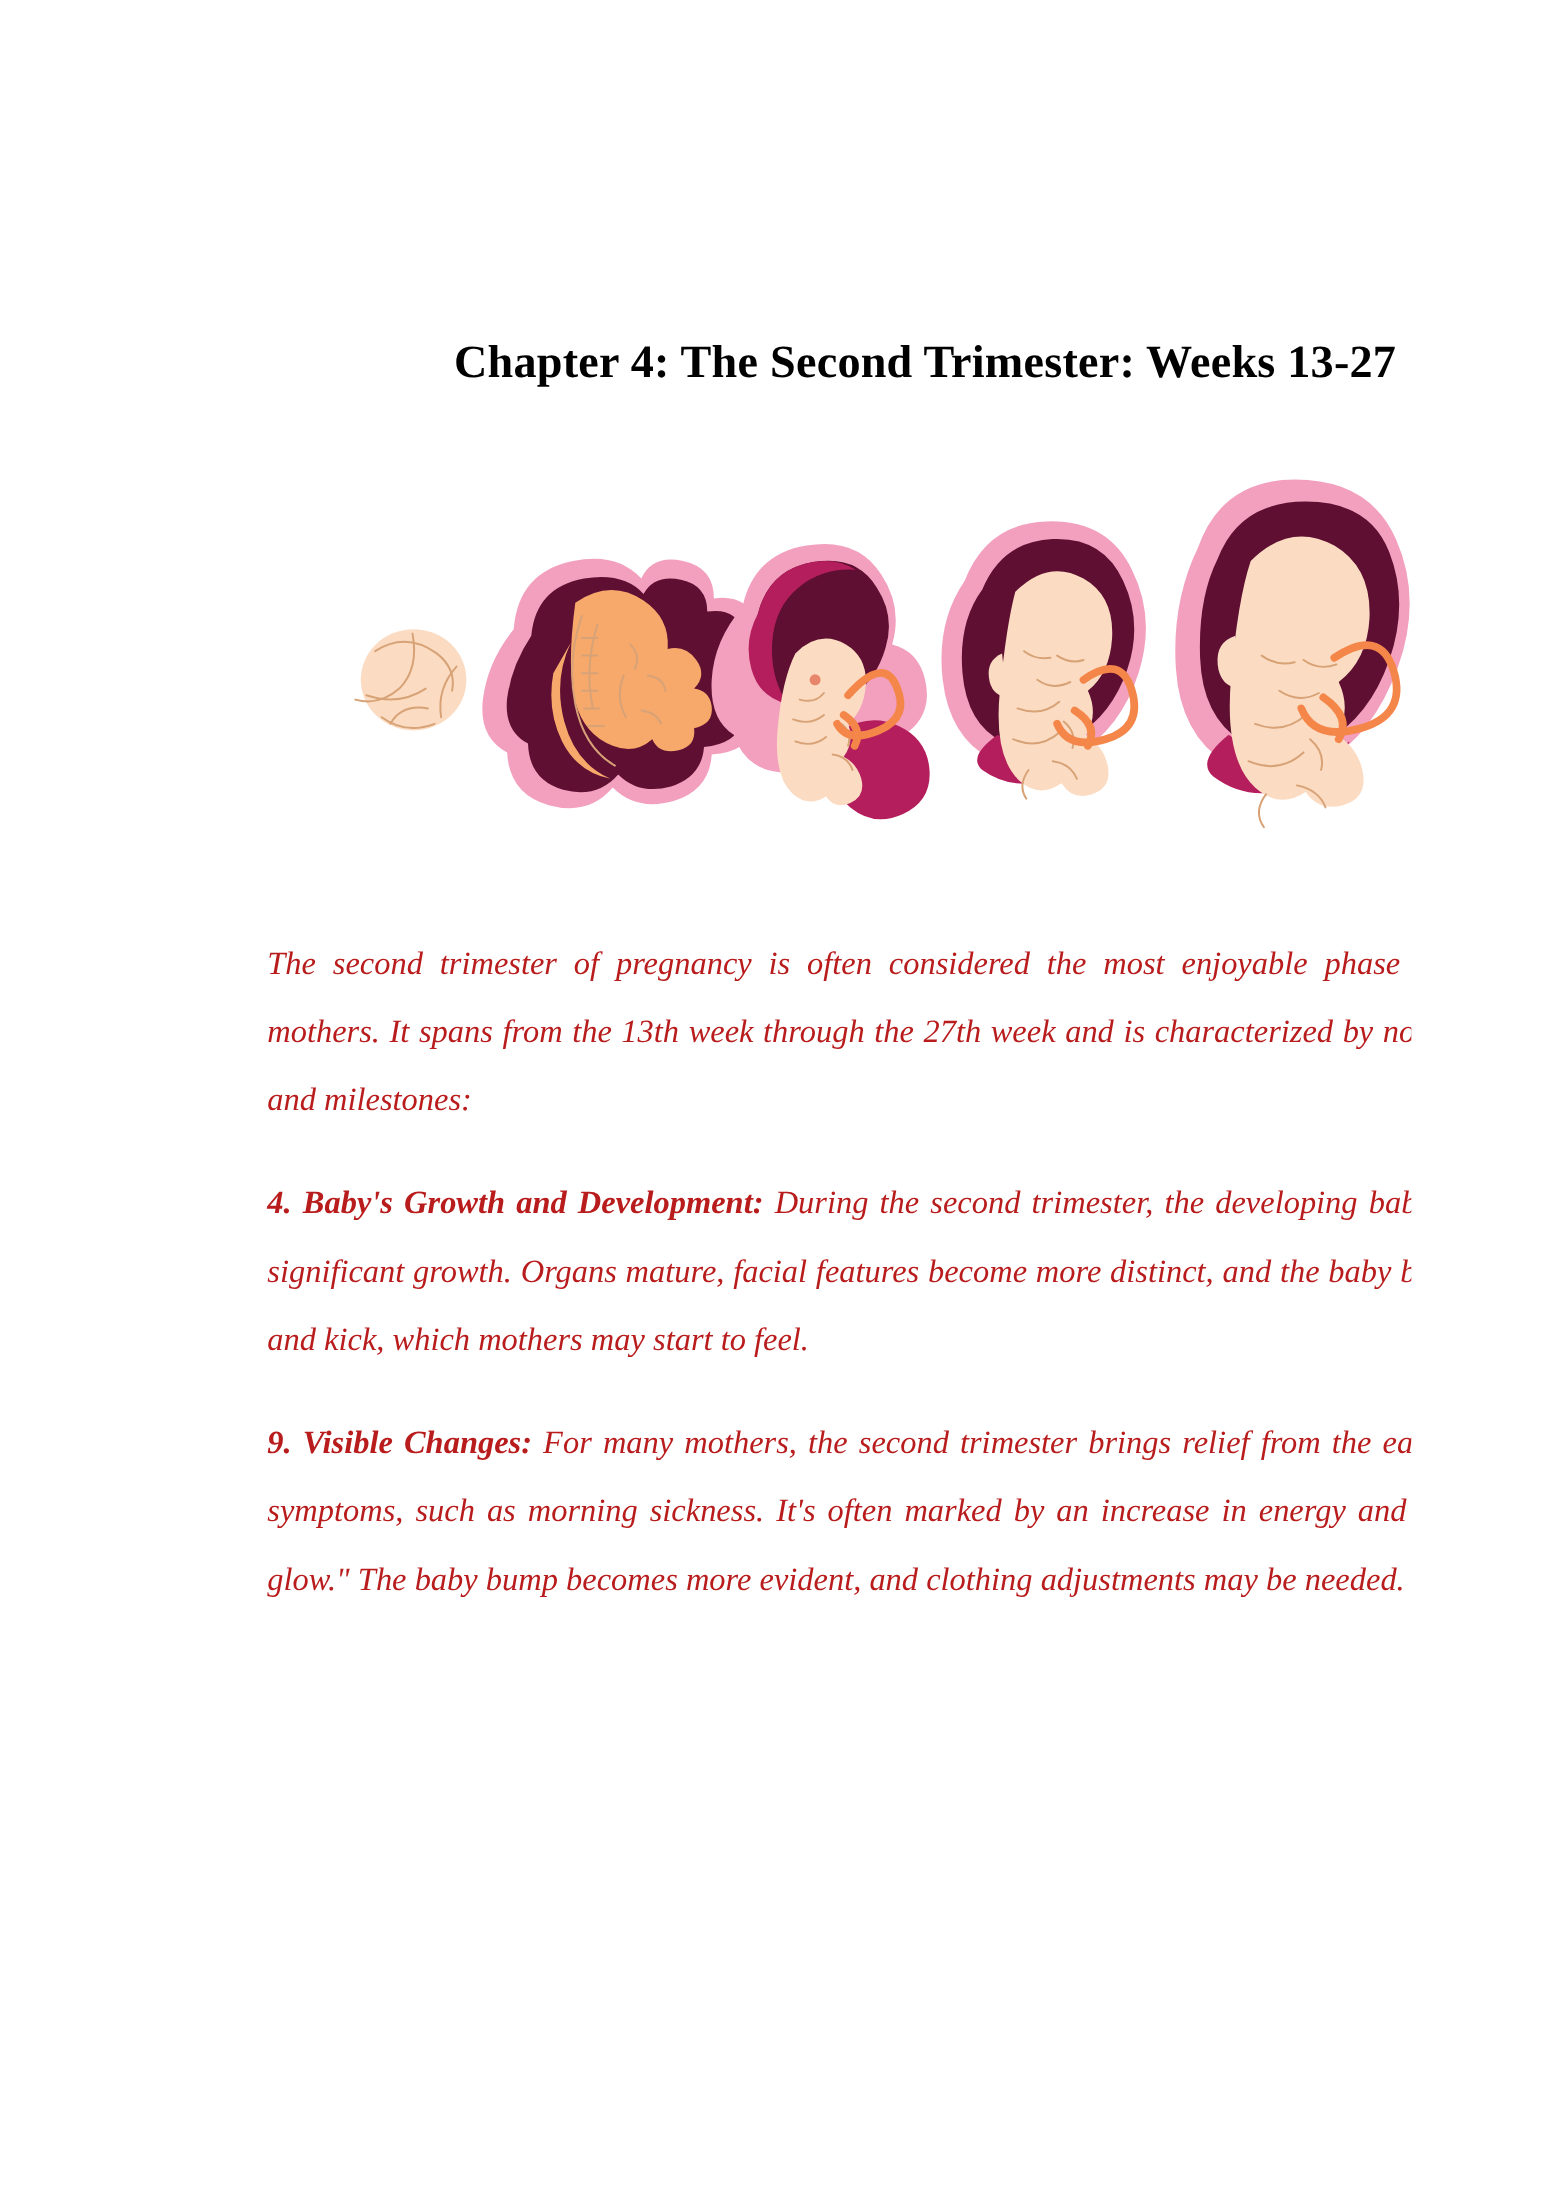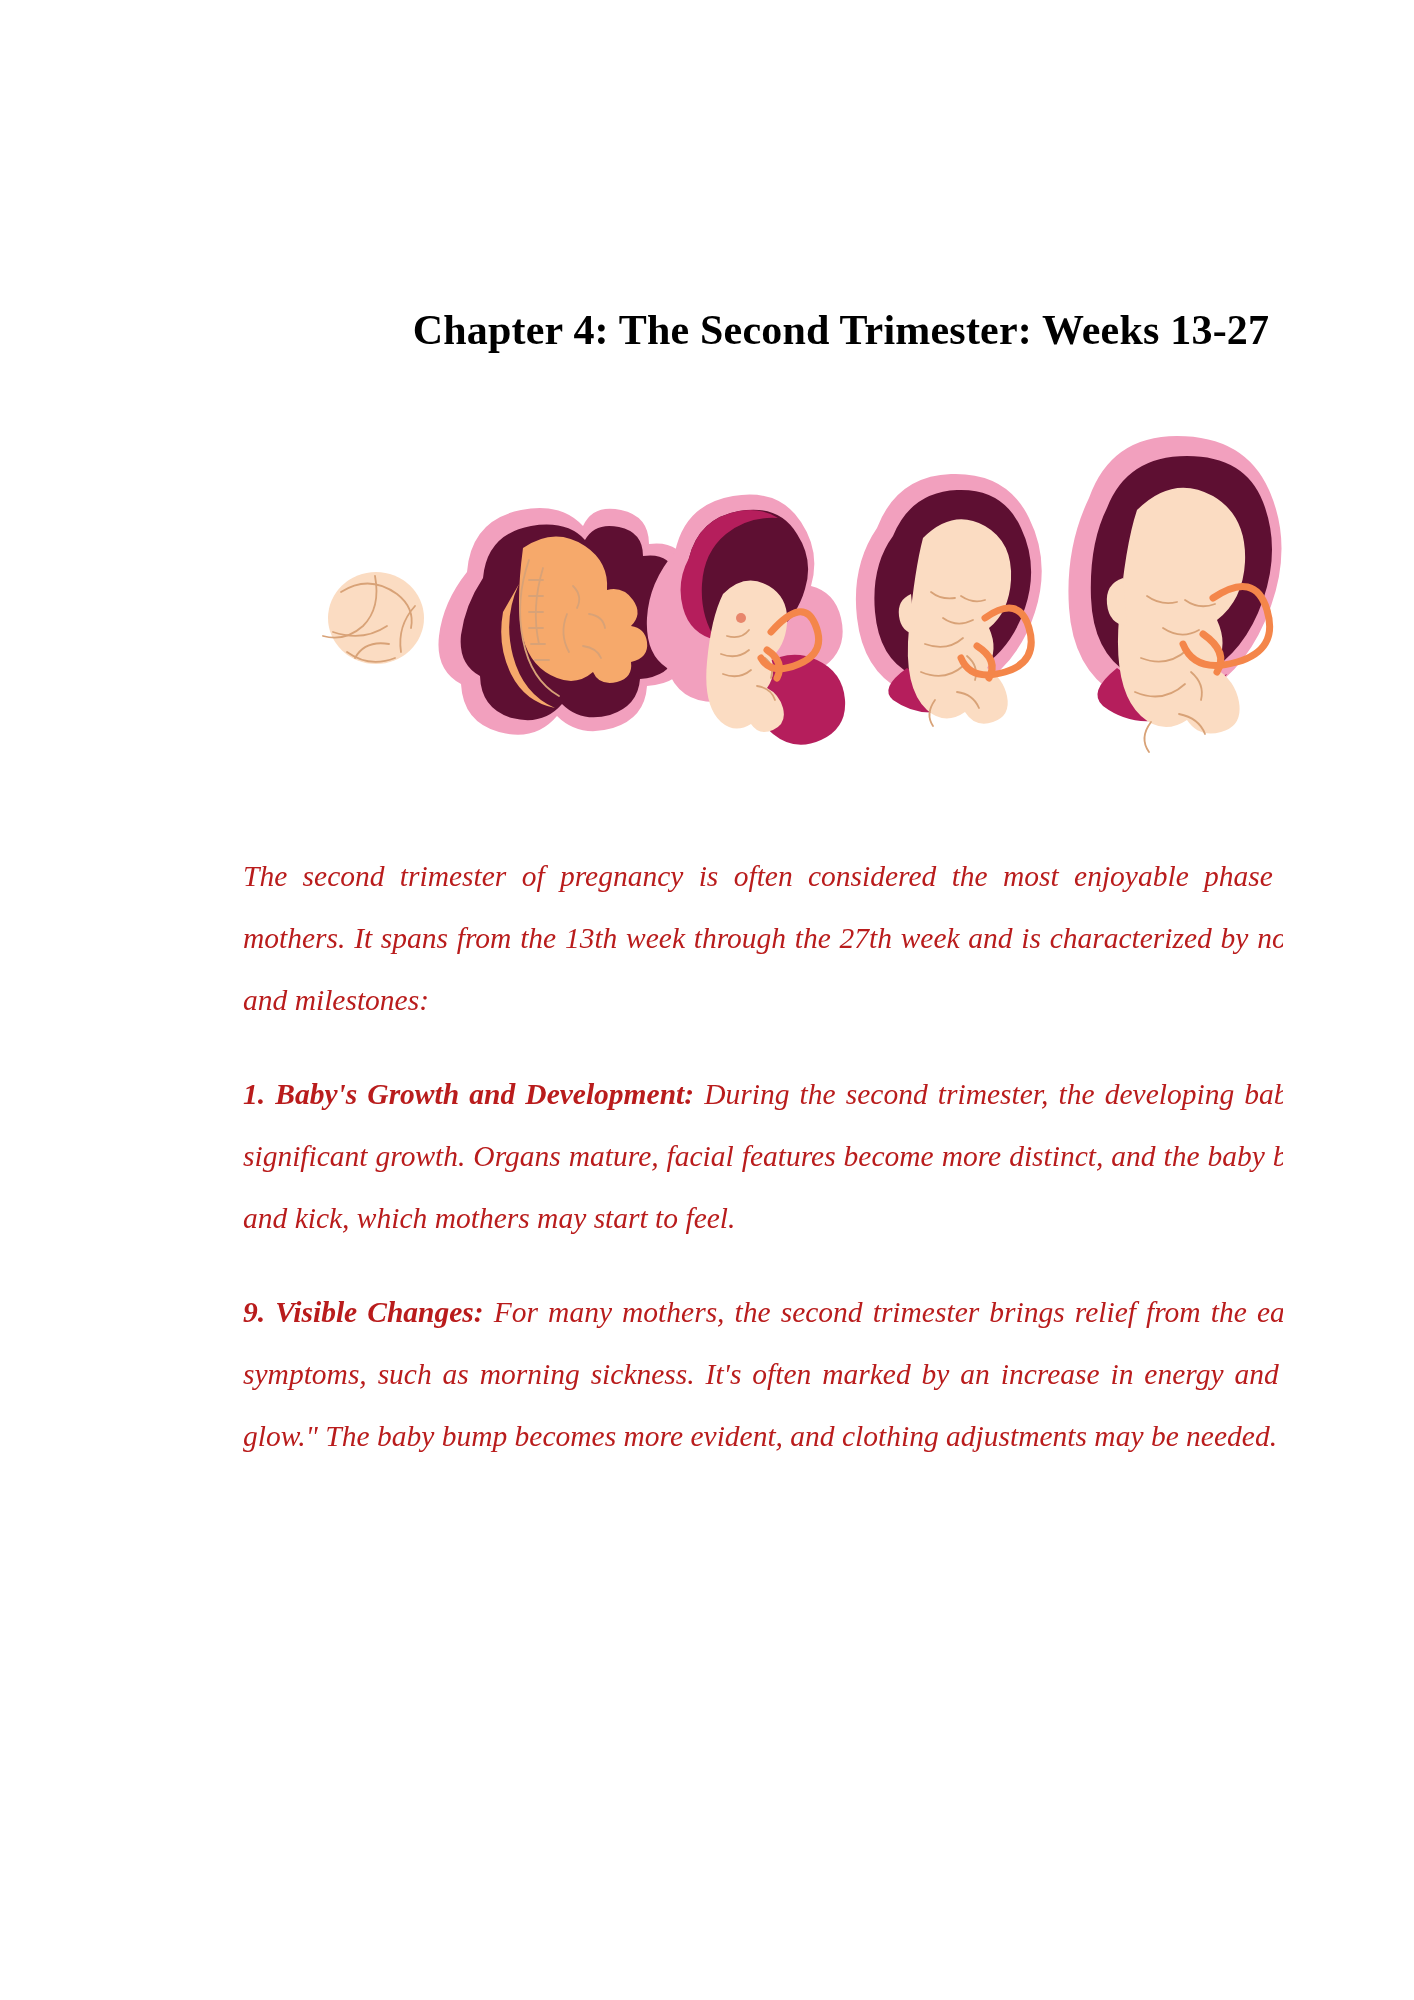--- a/index.html
+++ b/index.html
@@ -257,21 +257,21 @@
     </svg>
   </div>
 
   <div class="content">
 
     <p class="para">
       <span class="lead"></span><span>The second trimester of pregnancy is often considered the most enjoyable phase for expectant mothers. It spans from the 13th week through the 27th week and is characterized by notable changes and milestones:</span>
     </p>
 
     <p class="para">
-      <span class="lead">1. Baby's Growth and Development:</span><span> During the second trimester, the developing baby experiences significant growth. Organs mature, facial features become more distinct, and the baby begins to move and kick, which mothers may start to feel.</span>
+      <span class="lead">4. Baby's Growth and Development:</span><span> During the second trimester, the developing baby experiences significant growth. Organs mature, facial features become more distinct, and the baby begins to move and kick, which mothers may start to feel.</span>
     </p>
 
     <p class="para">
       <span class="lead">9. Visible Changes:</span><span> For many mothers, the second trimester brings relief from the early pregnancy symptoms, such as morning sickness. It's often marked by an increase in energy and a "pregnancy glow." The baby bump becomes more evident, and clothing adjustments may be needed.</span>
     </p>
 
 
   </div>
 
 </div>

